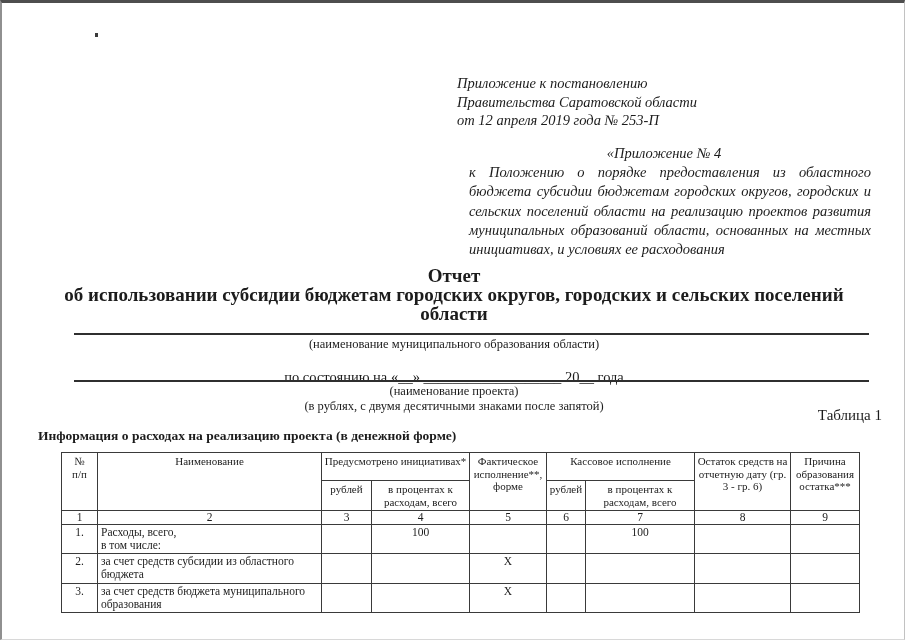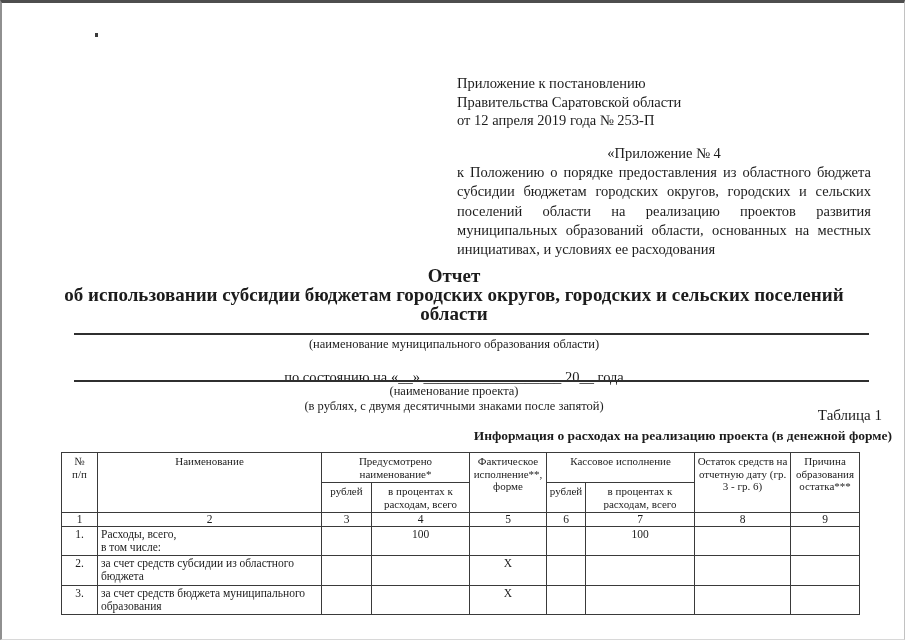--- a/index.html
+++ b/index.html
@@ -14,41 +14,41 @@
   .page {
     position: absolute; inset: 0;
     border-top: 3px solid #4e4e4e;
     border-left: 2px solid #909090;
     border-right: 1px solid #c2c2c2;
     border-bottom: 1px solid #d8d8d8;
     box-sizing: border-box;
   }
   .speck { position: absolute; left: 93px; top: 30px; width: 3px; height: 4px; background: #3a3a3a; }
 
-  .appendix-block { position: absolute; left: 455px; top: 71px; width: 414px; font-size: 14.5px; }
+  .appendix-block { position: absolute; left: 455px; top: 71px; width: 414px; font-size: 14.5px; font-style: italic; }
   .appendix-block .ref-line { line-height: 18.5px; text-align: left; }
   .annex-title { text-align: center; margin-top: 14px; line-height: 18.5px; }
-  .annex-body { margin-top: 1px; text-align: justify; line-height: 19.3px; }
+  .annex-body { margin-top: 1px; text-align: justify; line-height: 19.3px; margin-left: 12px; }
 
   .report-title { position: absolute; left: 36px; top: 263px; width: 832px; text-align: center;
     font-weight: bold; font-size: 19px; line-height: 19px; }
 
   .rule { position: absolute; left: 72px; width: 795px; height: 2px; background: #2f2f2f; }
   .rule-1 { top: 330px; }
   .rule-2 { top: 377px; }
 
   .center-line { position: absolute; left: 36px; width: 832px; text-align: center; }
   .caption { font-size: 12.5px; }
   .cap-municipality { top: 334px; }
   .as-of { top: 350px; font-size: 14.5px; margin-top: 16px; }
   .cap-project { top: 381px; }
   .cap-rubles { top: 396px; }
 
   .tablica-label { position: absolute; left: 700px; top: 404px; width: 180px; text-align: right; font-size: 15px; }
-  .table-title { position: absolute; left: 48px; top: 425px; width: 842px; text-align: right;
+  .table-title { position: absolute; left: 36px; top: 425px; width: 842px; text-align: left;
     font-weight: bold; font-size: 13.5px; }
 
   table.report {
     position: absolute; left: 59px; top: 449px; width: 798px;
     border-collapse: collapse; table-layout: fixed;
     border: 1.5px solid #333;
   }
   table.report th, table.report td {
     border: 1px solid #3a3a3a;
     vertical-align: top;
@@ -114,21 +114,21 @@
         <col style="width:39px">
       <col style="width:109px">
         <col style="width:96px">
         <col style="width:69px">
     </colgroup>
     <tbody>
       <tr class="hdr-a">
         <th rowspan="2" class="preline">№
 п/п</th>
         <th rowspan="2">Наименование</th>
-        <th colspan="2">Предусмотрено наименование*</th>
+        <th colspan="2">Предусмотрено инициативах*</th>
         <th rowspan="2">Фактическое исполнение**, форме</th>
         <th colspan="2">Кассовое исполнение</th>
         <th rowspan="2">Остаток средств на отчетную дату (гр. 3 - гр. 6)</th>
         <th rowspan="2">Причина образования остатка***</th>
       </tr>
       <tr class="hdr-b">
         <th>рублей</th>
         <th>в процентах к расходам, всего</th>
         <th>рублей</th>
         <th>в процентах к расходам, всего</th>

